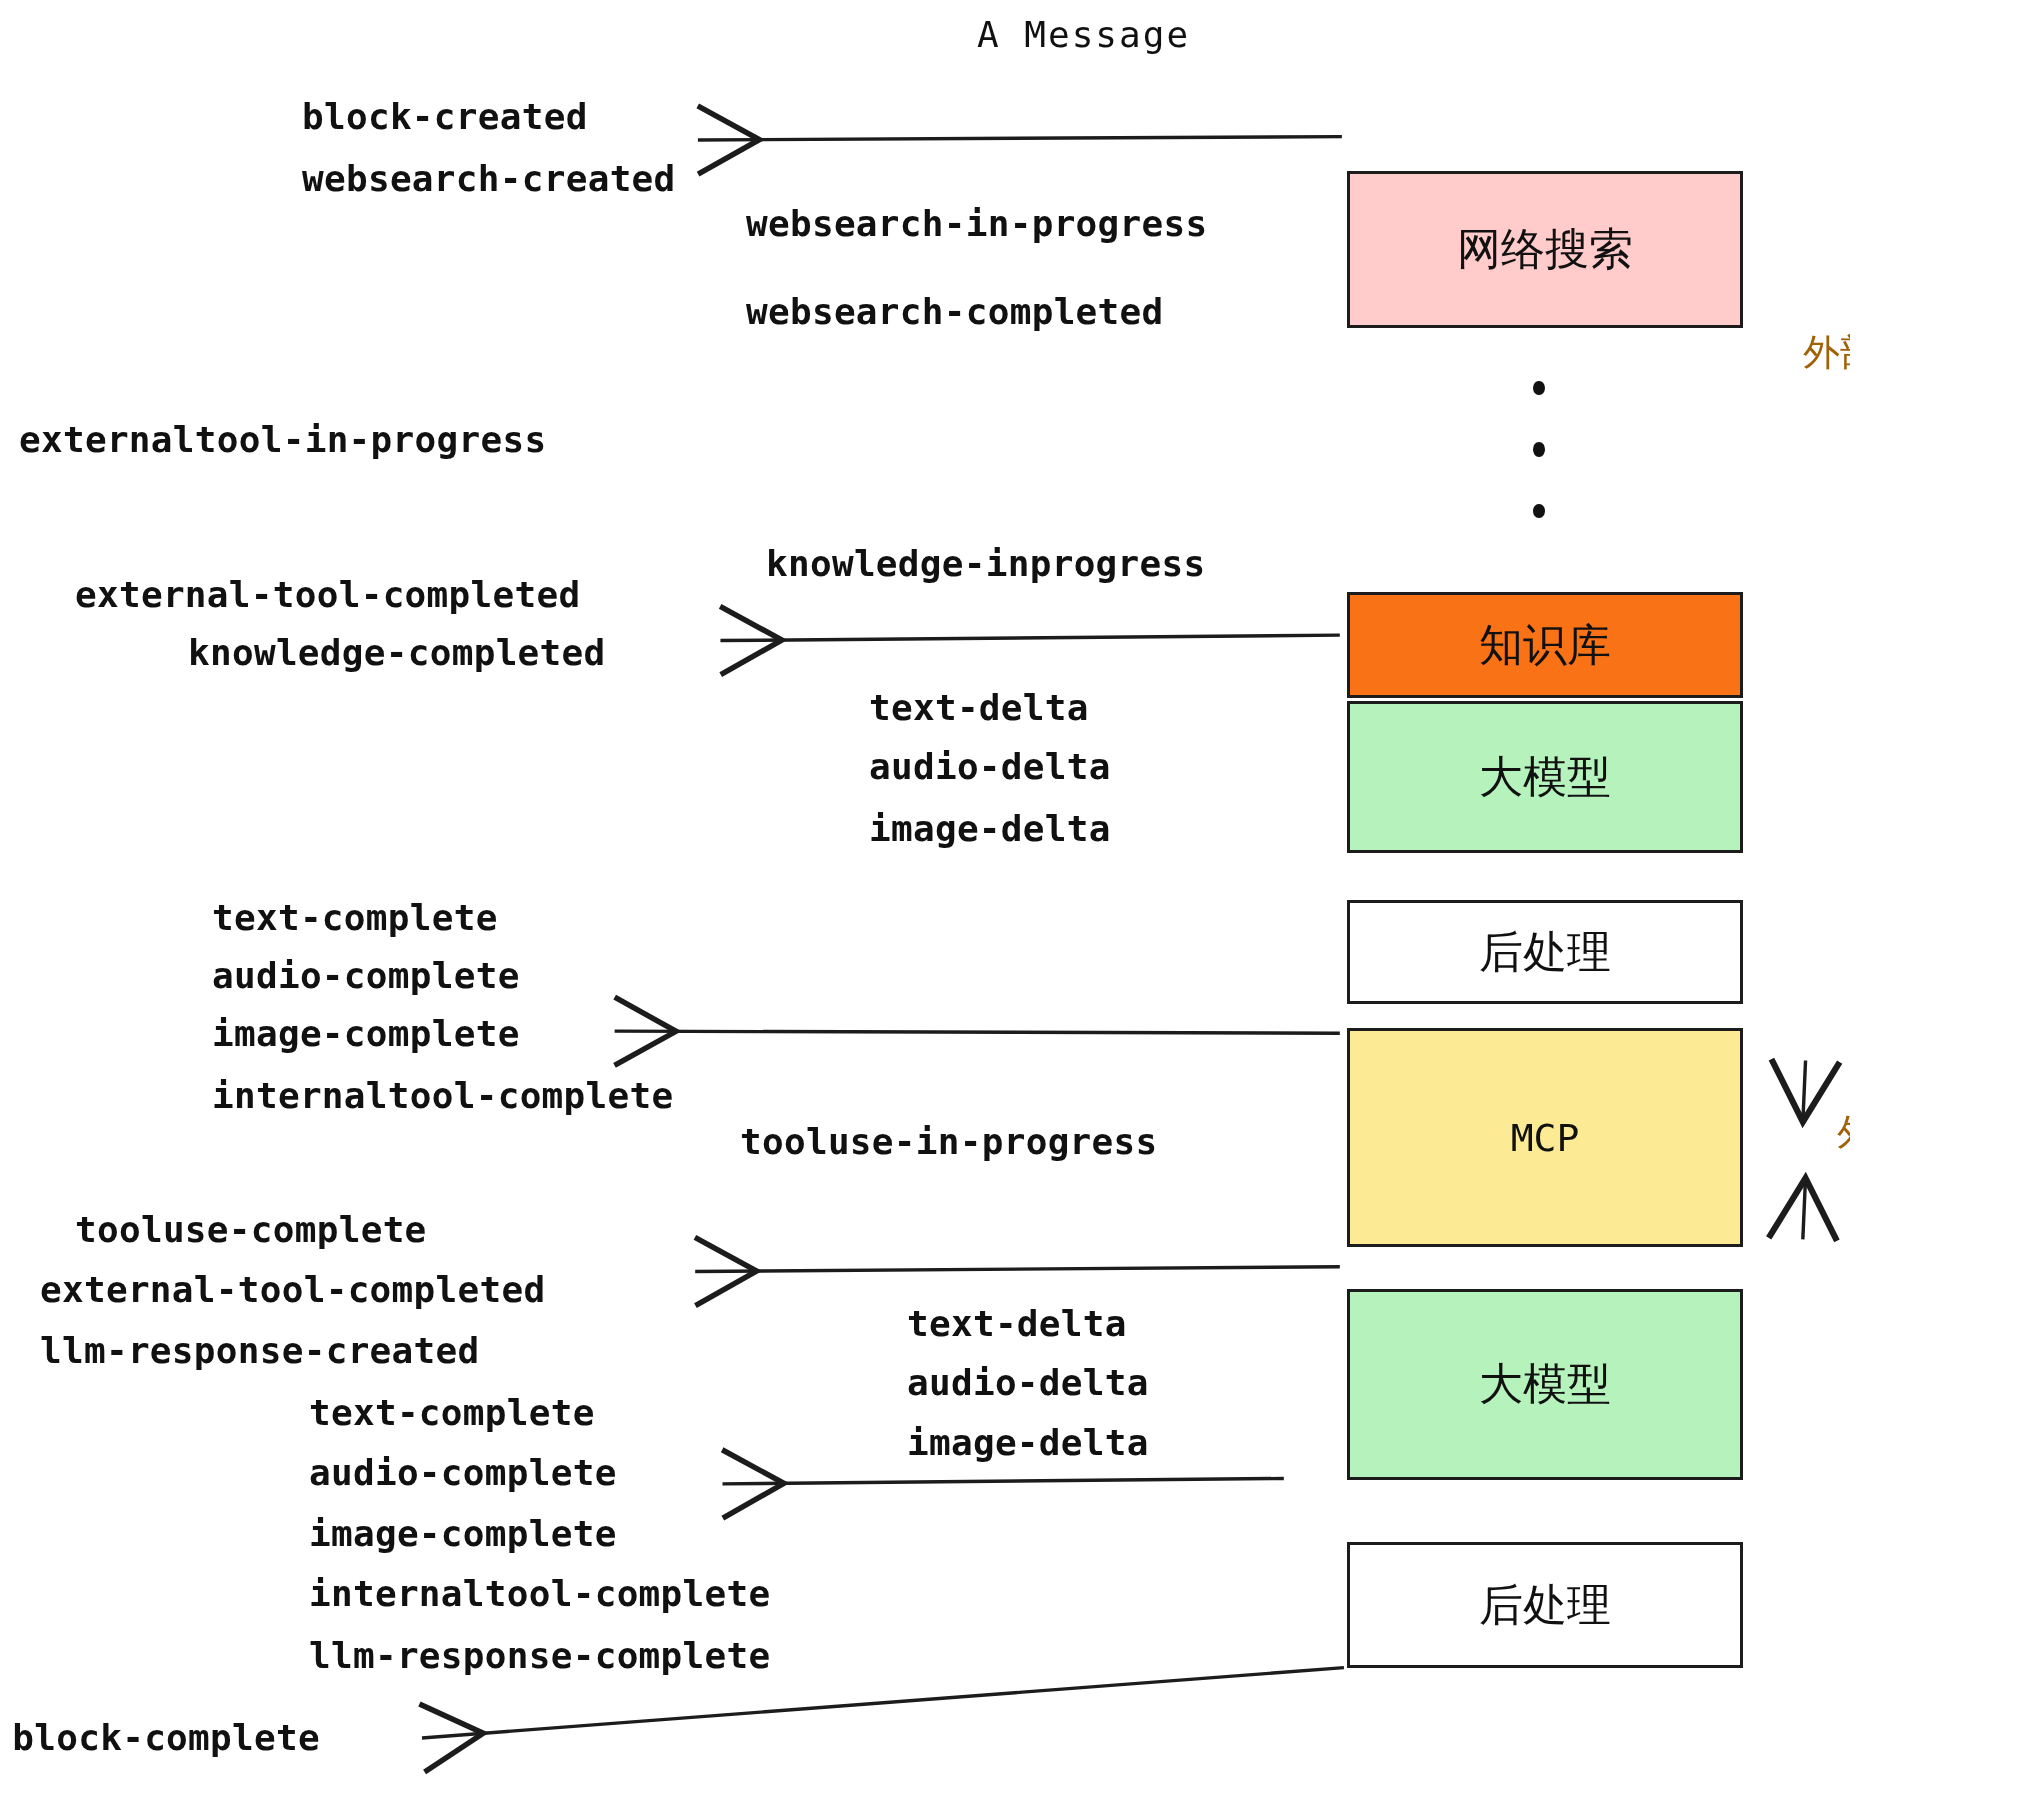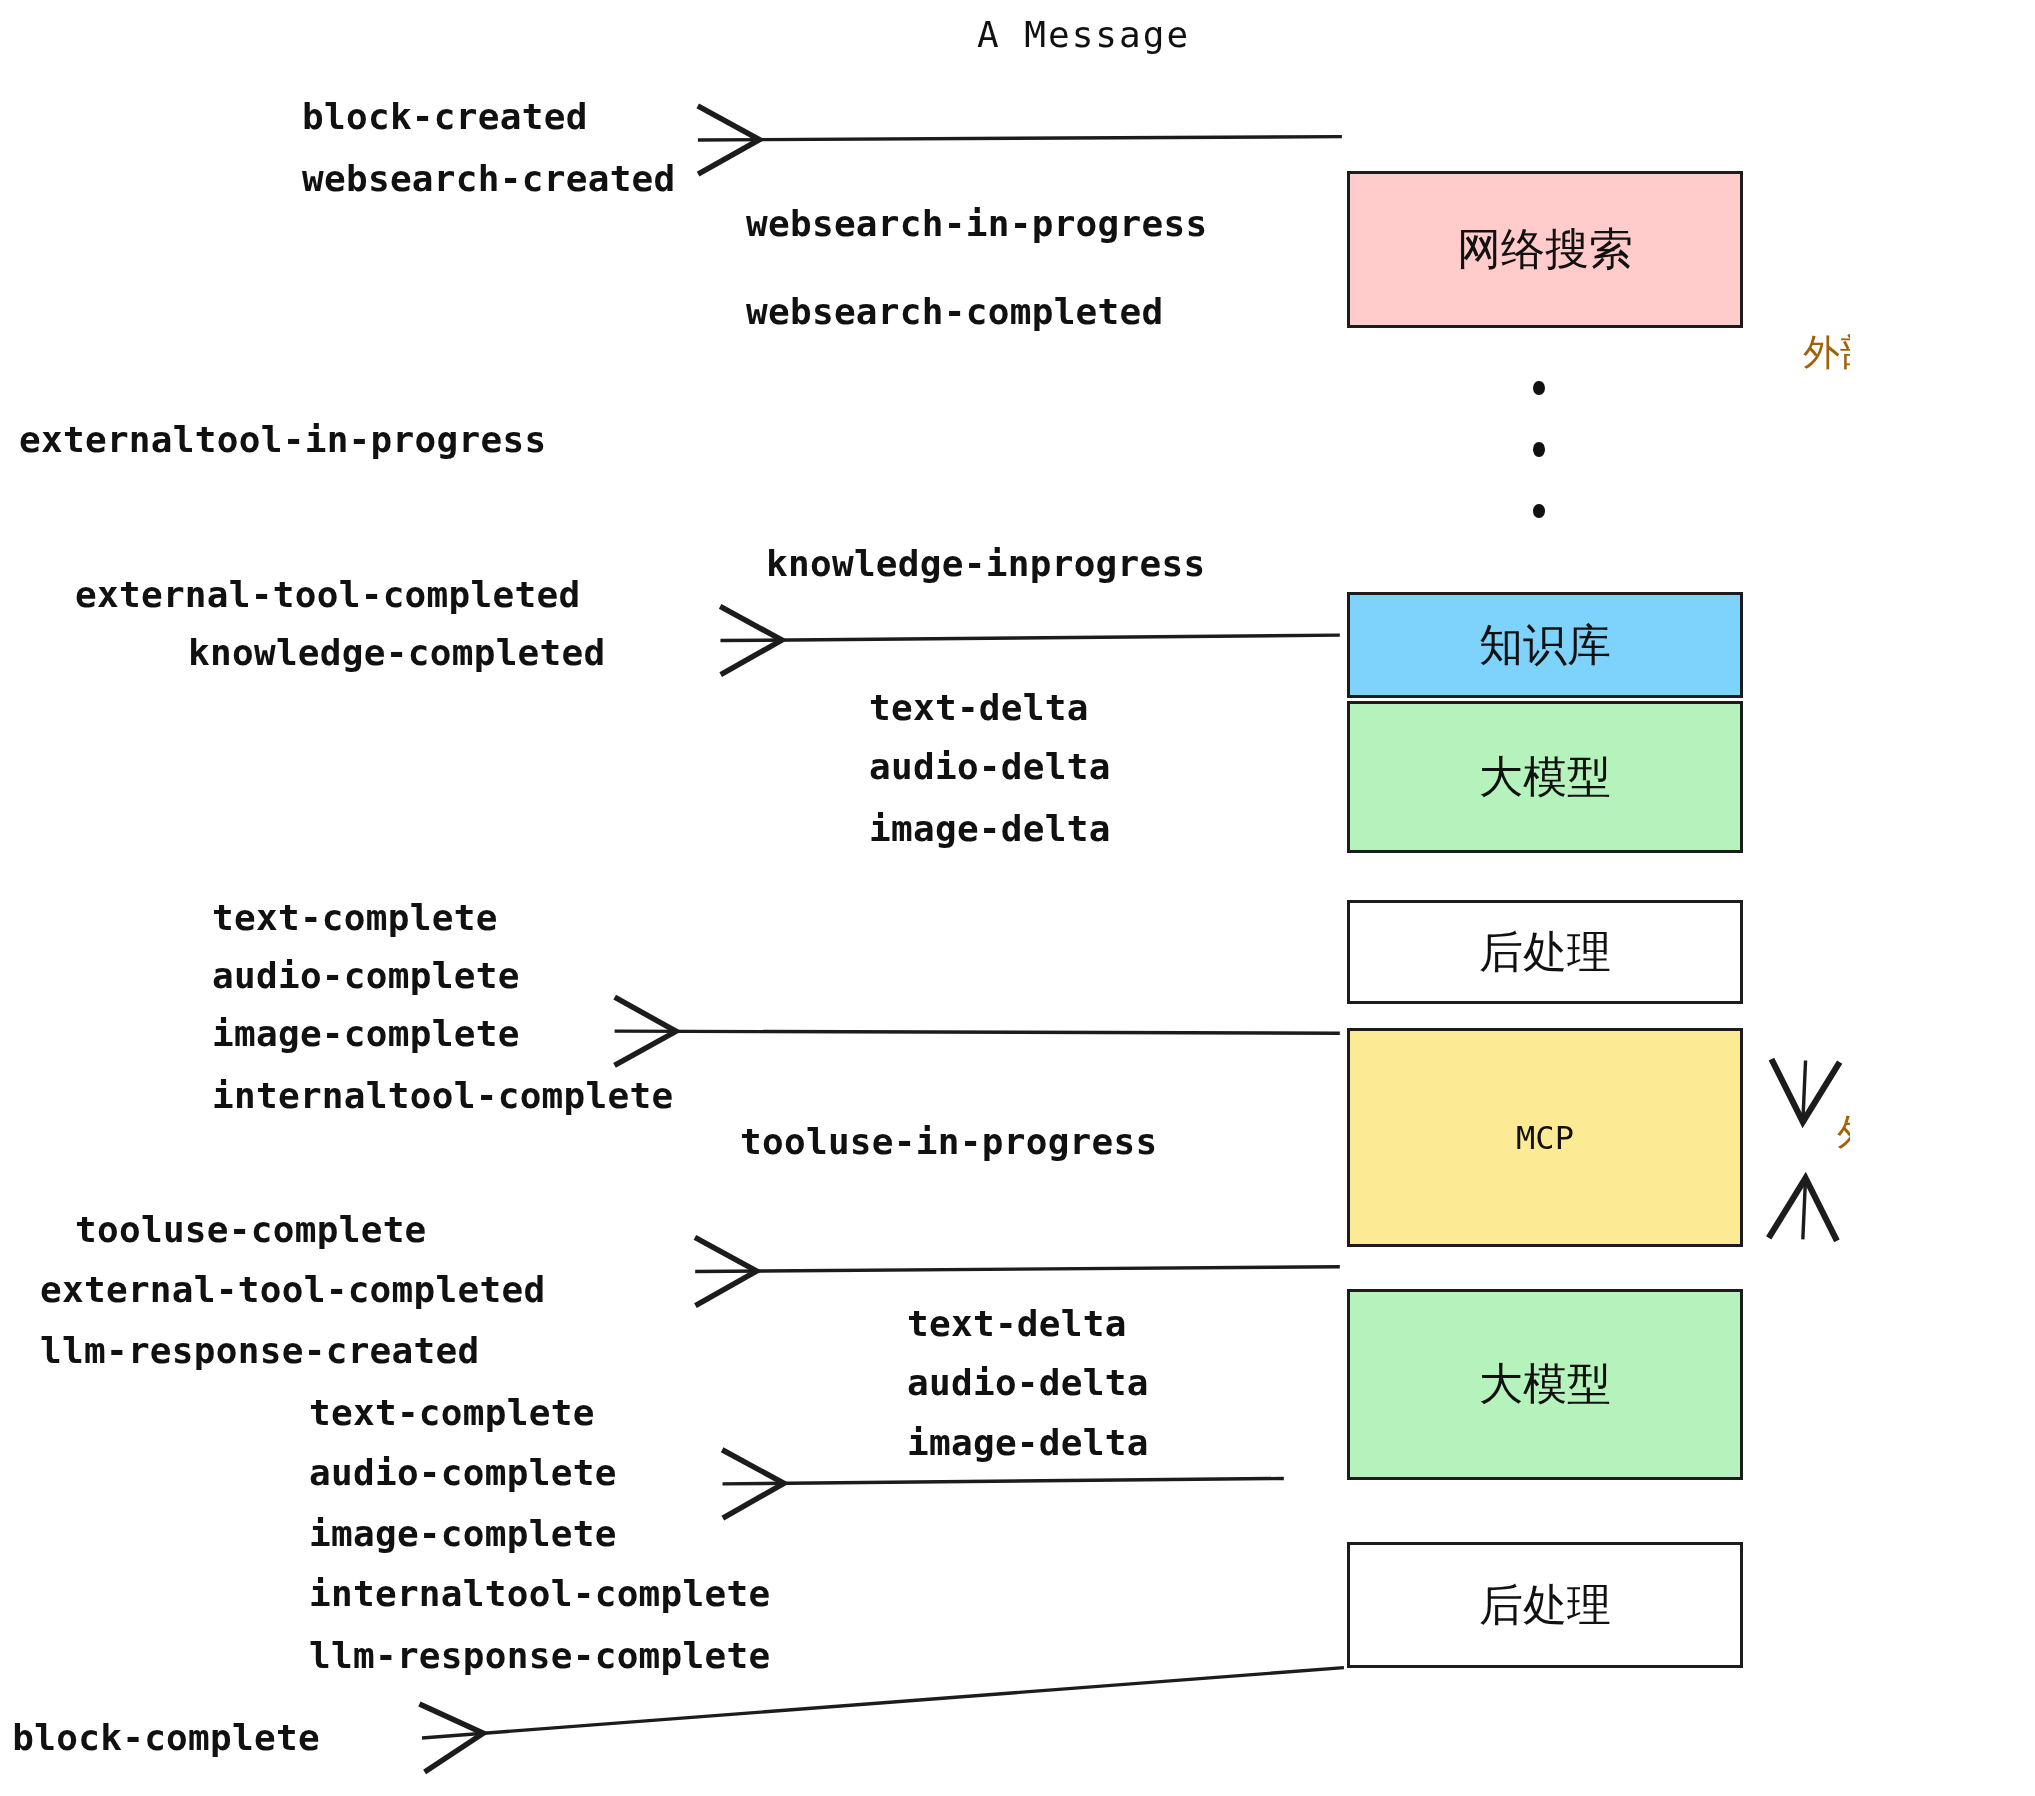--- a/index.html
+++ b/index.html
@@ -46,21 +46,21 @@
     border: 3.4px solid #1c1c1c;
     display: flex;
     align-items: center;
     justify-content: center;
     color: #111111;
     font-family: "DejaVu Sans", "Liberation Sans", sans-serif;
     font-size: 44px;
   }
   .node.mcp {
     font-family: "DejaVu Sans Mono", "Liberation Mono", monospace;
-    font-size: 32px;
+    font-size: 38px;
   }
   .dots {
     position: absolute;
     display: flex;
     flex-direction: column;
     align-items: center;
     justify-content: space-between;
   }
   .dots span {
     display: block;
@@ -106,21 +106,21 @@
         <line x1="2644" y1="1724" x2="2640" y2="1815" marker-end="url(#ahu)"></line>
       </g>
   </svg>
 
   <div class="title" style="left:977px; top:13.7px;">A Message</div>
 
   <div id="nodes-layer">
       <div class="node" style="left: 1347px; top: 171px; width: 396px; height: 157px; background: rgb(255, 203, 203);">
         <span>网络搜索</span>
       </div>
-      <div class="node" style="left: 1347px; top: 592px; width: 396px; height: 106px; background: #7dd3fc;">
+      <div class="node" style="left: 1347px; top: 592px; width: 396px; height: 106px; background: #f97316;">
         <span>知识库</span>
       </div>
       <div class="node" style="left: 1347px; top: 701px; width: 396px; height: 152px; background: rgb(182, 242, 188);">
         <span>大模型</span>
       </div>
       <div class="node" style="left: 1347px; top: 900px; width: 396px; height: 104px; background: rgb(255, 255, 255);">
         <span>后处理</span>
       </div>
       <div class="node mcp" style="left: 1347px; top: 1028px; width: 396px; height: 219px; background: rgb(252, 235, 148);">
         <span>MCP</span>

